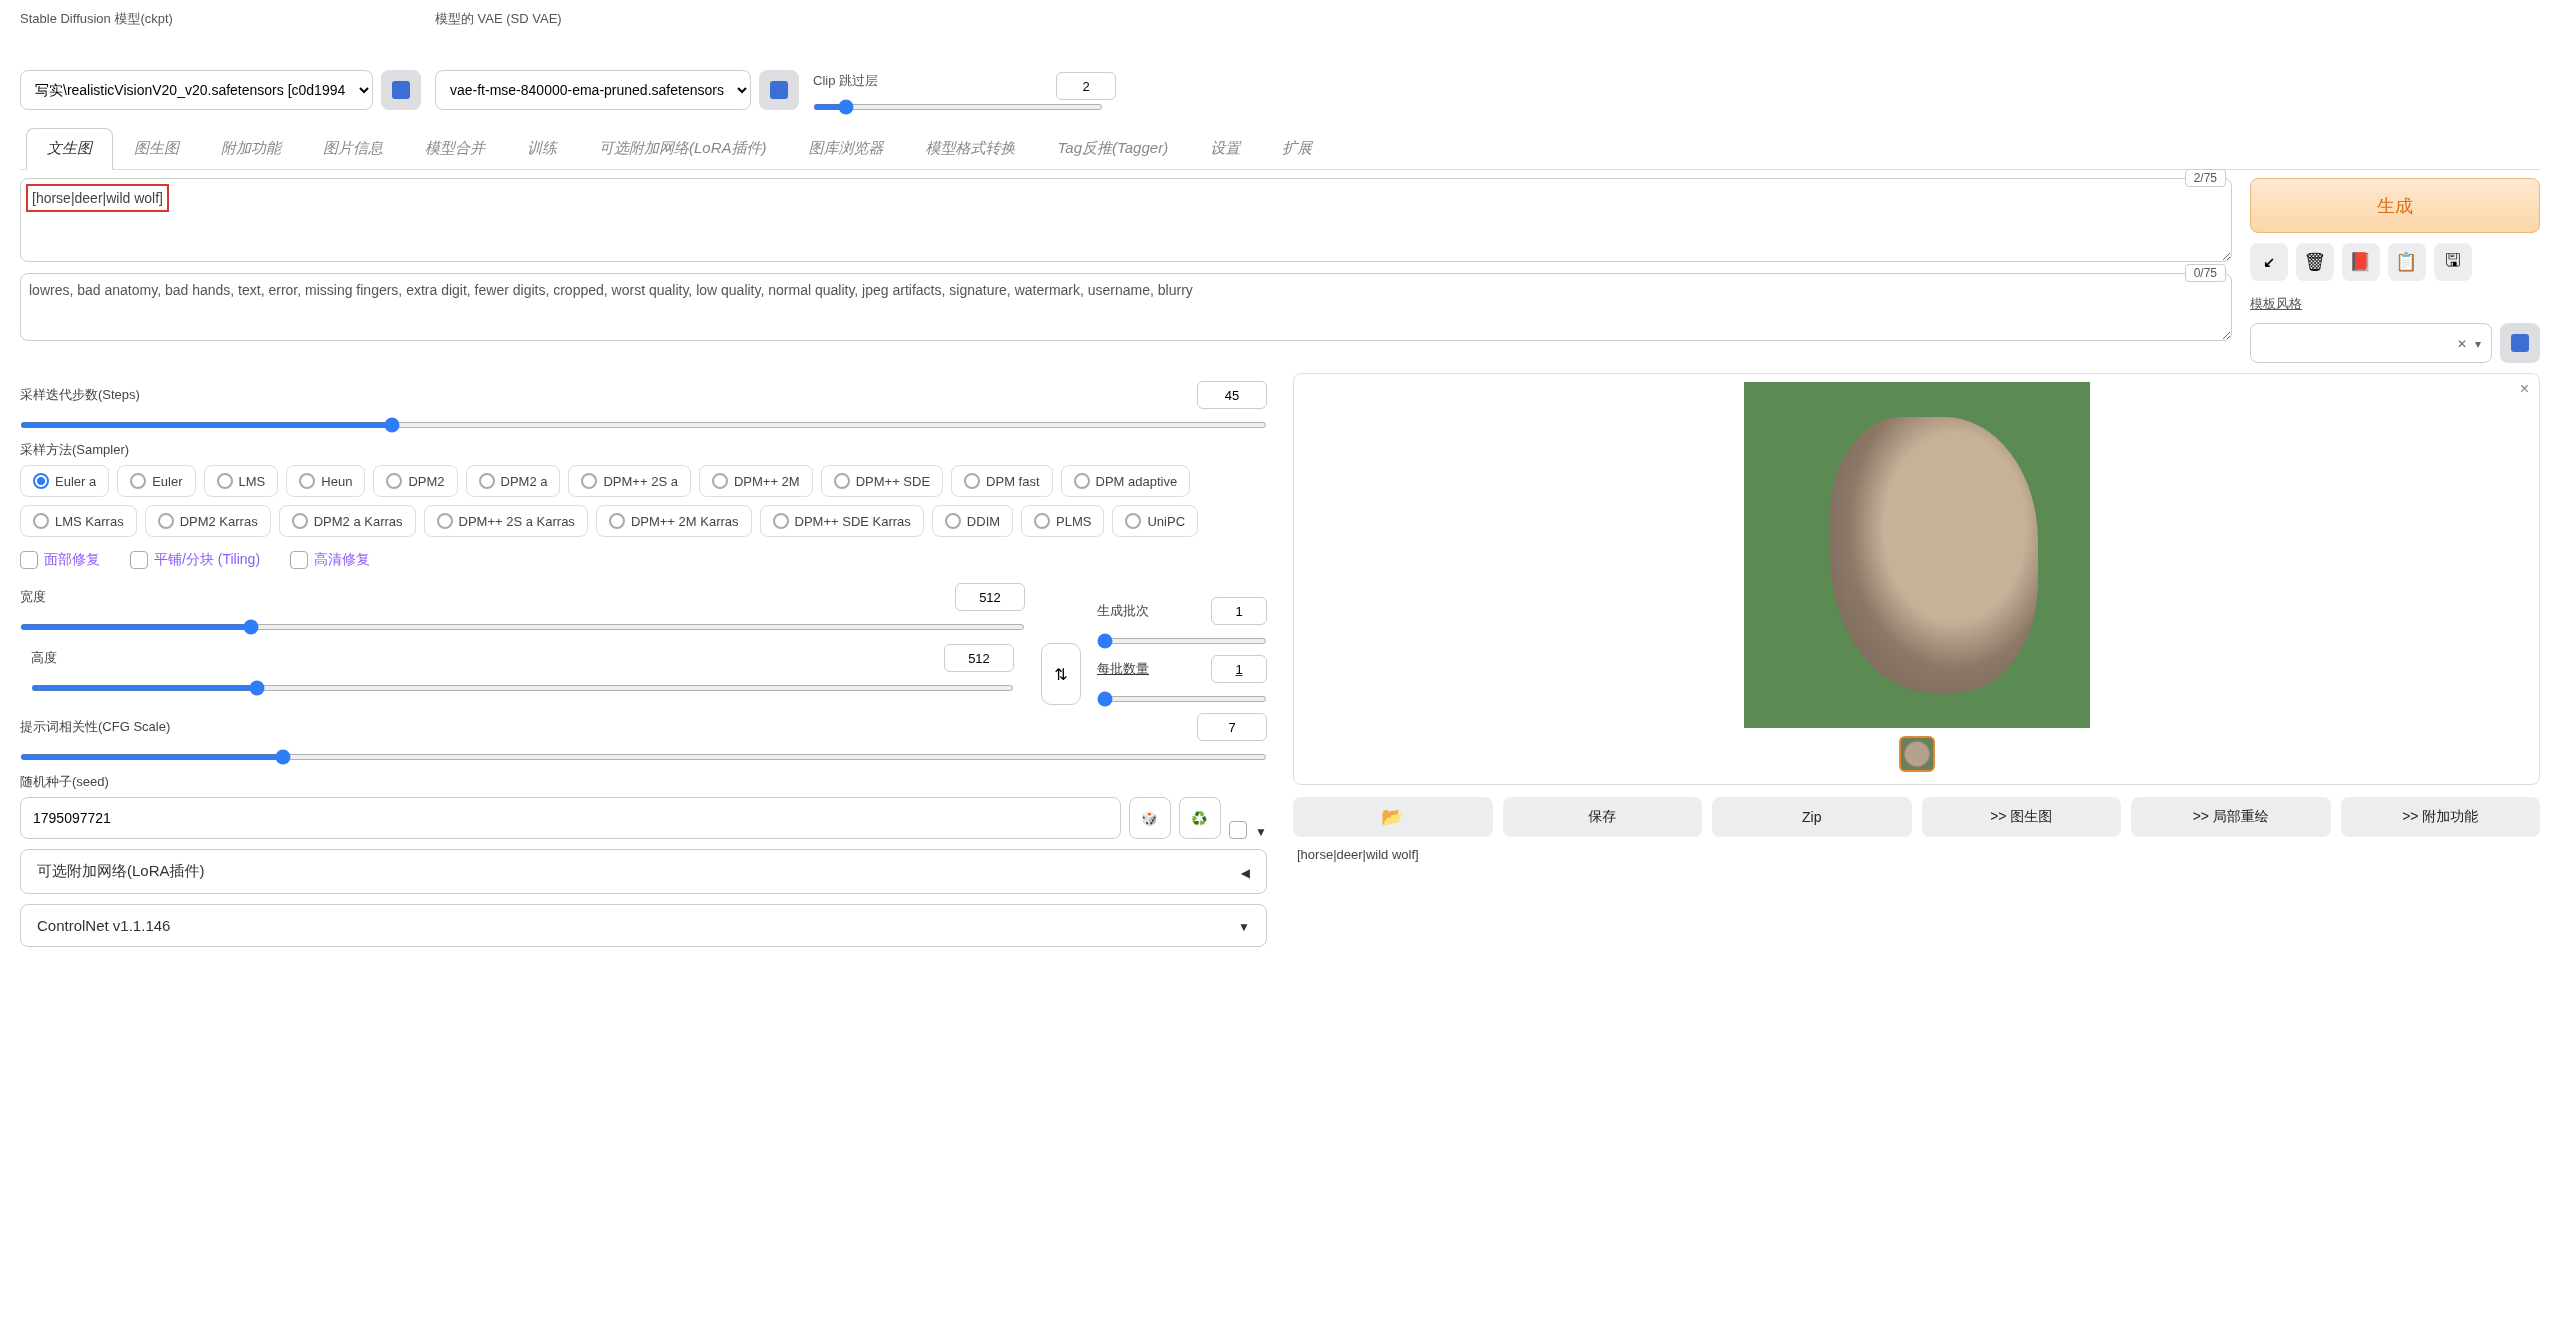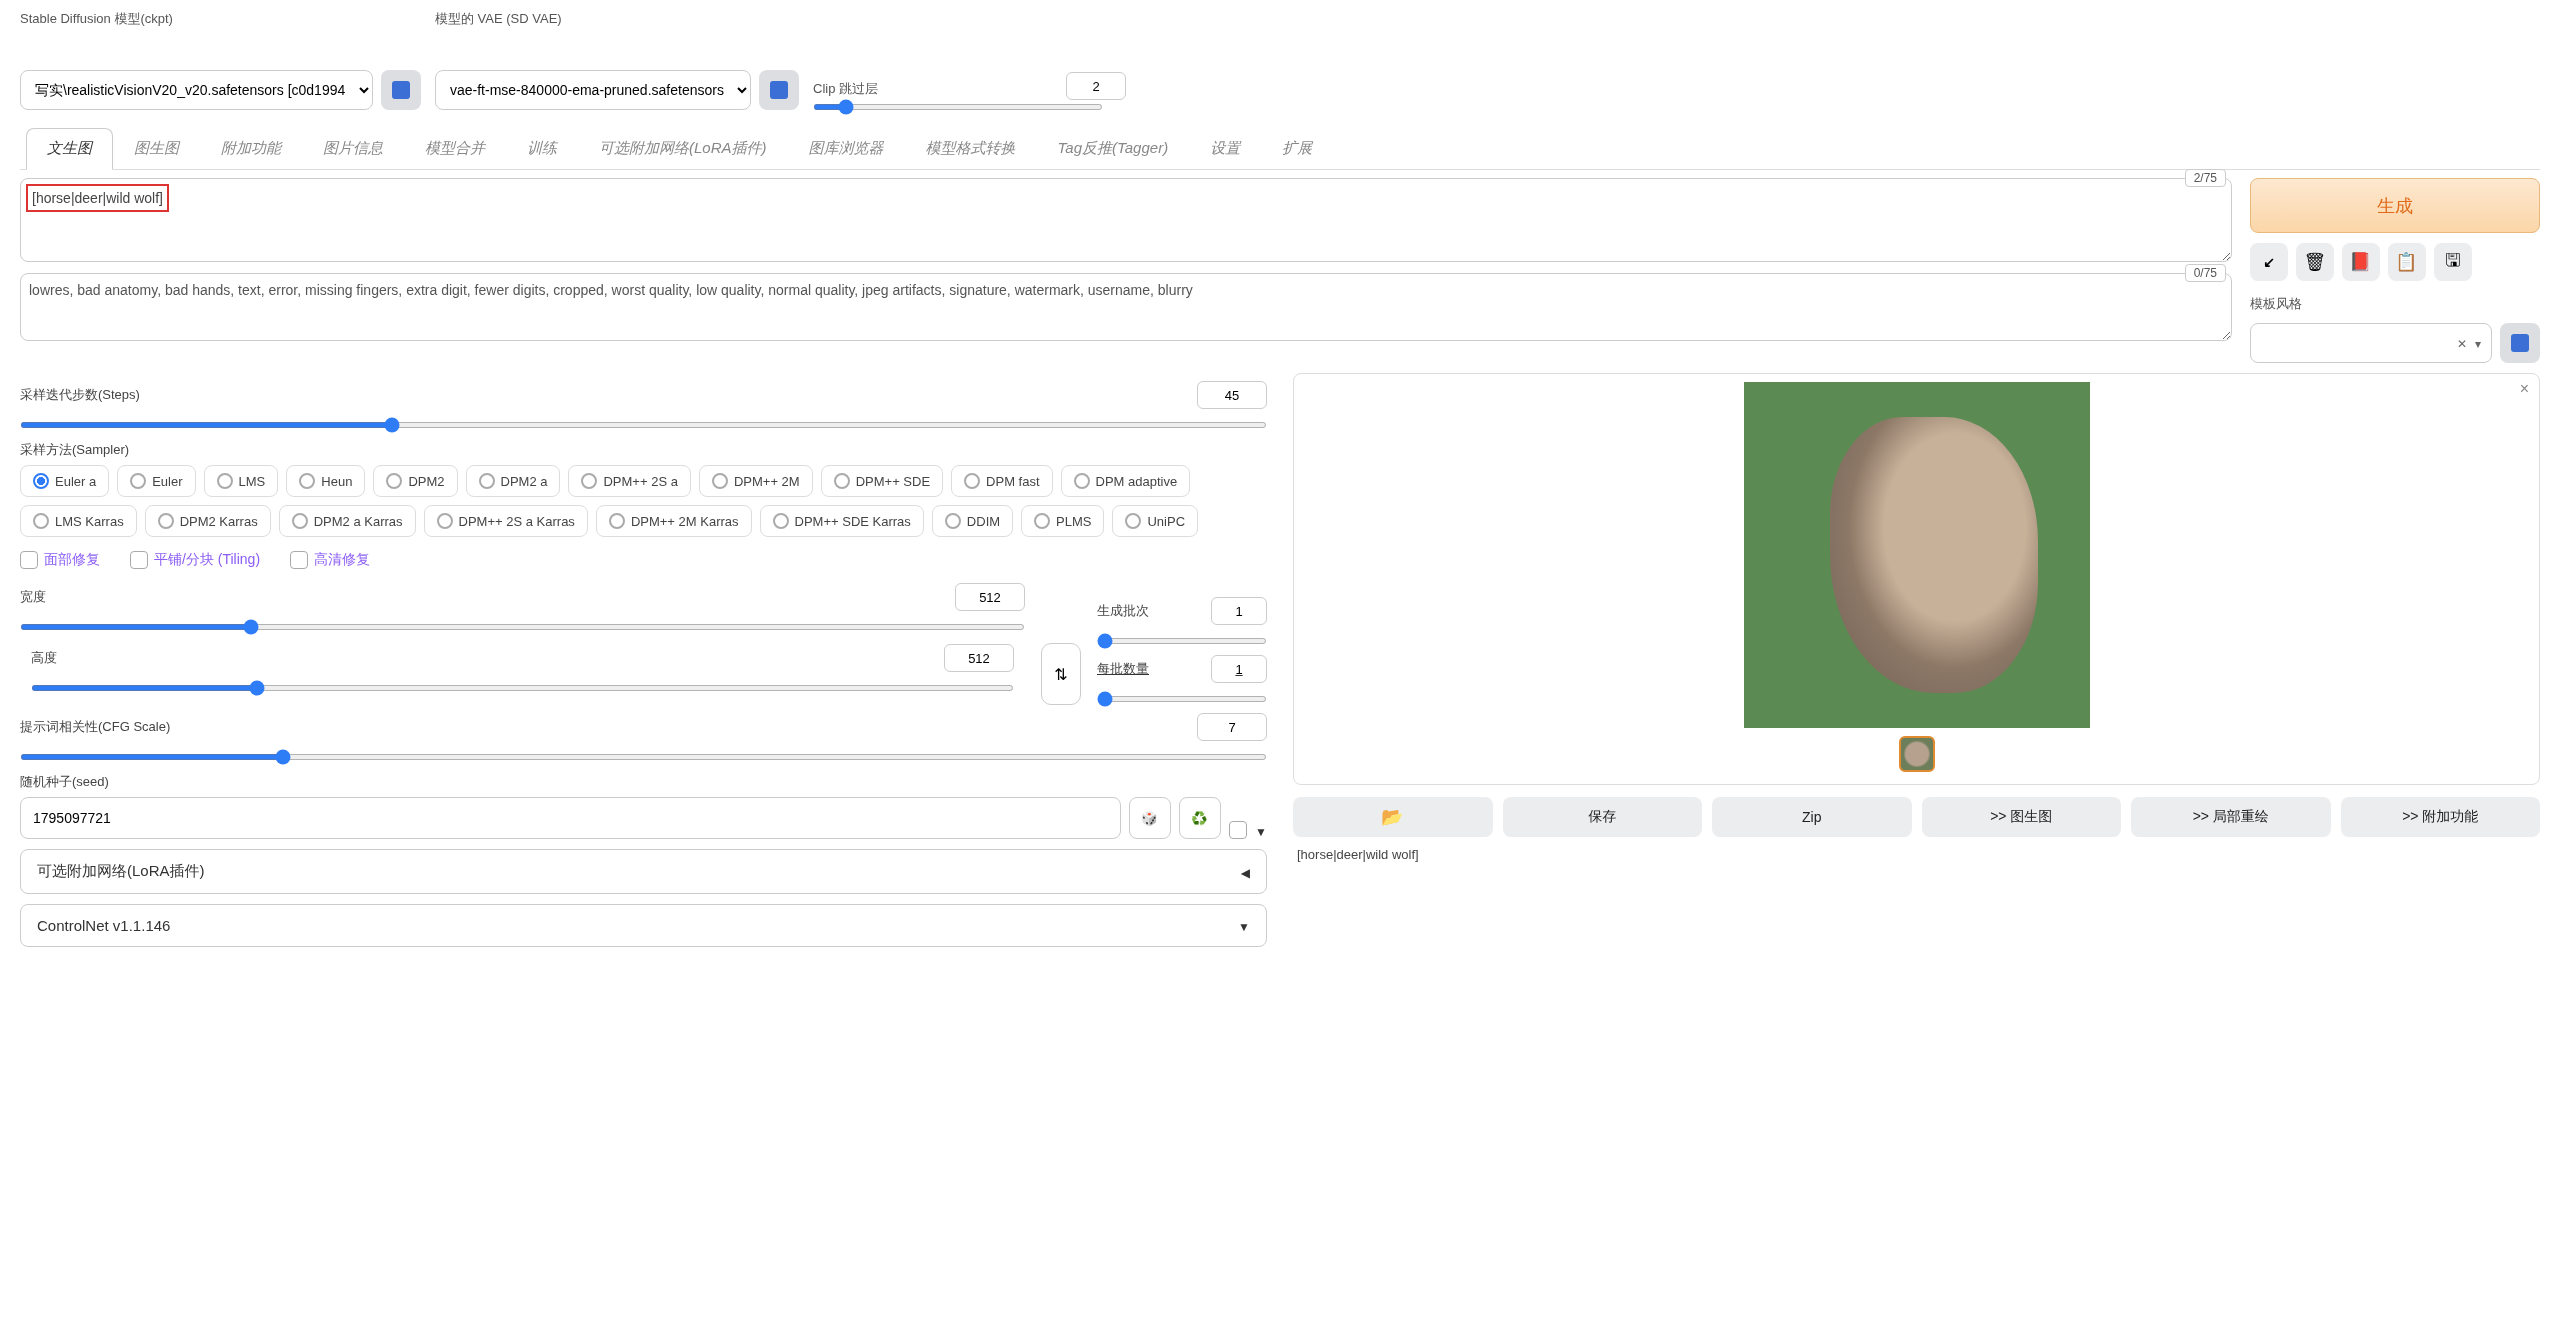--- a/index.html
+++ b/index.html
@@ -5,37 +5,37 @@
     * { box-sizing: border-box; margin: 0; padding: 0; }
     body { font-family: -apple-system, BlinkMacSystemFont, "Segoe UI", Arial, sans-serif; background: #fff; color: #333; font-size: 14px; padding: 10px 20px; }
     .top-row { display: flex; align-items: flex-end; gap: 14px; margin-bottom: 18px; }
     .top-item { display: flex; flex-direction: column; gap: 4px; }
     .top-label { color: #555; font-size: 13px; margin-bottom: 2px;}
     .top-select-row { display: flex; align-items: flex-start; gap: 8px; margin-top: 36px; }
     select, .fake-select { height: 40px; border: 1px solid #ccc; border-radius: 8px; padding: 0 10px; background: #fff; font-size: 14px; min-width: 280px; cursor: pointer; }
     .icon-btn-sm { width: 40px; height: 40px; background: #dddee2; border-radius: 8px; display: flex; align-items: center; justify-content: center; border: none; cursor: pointer; }
     .refresh-icon { width: 18px; height: 18px; border: 2px solid #3b6fd6; border-radius: 3px; background: #3b6fd6; position: relative; }
     .clip-block { display: flex; flex-direction: column; gap: 4px; }
-    .clip-row { display: flex; align-items: flex-end; gap: 28px; }
+    .clip-row { display: flex; align-items: flex-start; gap: 18px; }
     .num-box { width: 60px; height: 28px; border: 1px solid #ccc; border-radius: 6px; text-align: center; font-size: 13px; }
     input[type=range] { accent-color: #2f7cf7; height: 6px; }
     .tabs { display: flex; gap: 0; border-bottom: 1px solid #ddd; margin-bottom: 8px; padding-left: 6px; flex-wrap: wrap; font-style: italic; }
     .tab { padding: 10px 20px; color: #888; cursor: pointer; border: 1px solid transparent; font-size: 15px; }
     .tab.active { color: #333; border: 1px solid #ccc; border-bottom-color: #fff; border-radius: 8px 8px 0 0; margin-bottom: -1px; }
     .main-area { display: flex; gap: 18px; align-items: stretch; }
     .left-col { flex: 1; min-width: 0; }
     .right-col { width: 290px; display: flex; flex-direction: column; gap: 10px; }
     .prompt-wrap { position: relative; }
     .prompt-box { width: 100%; min-height: 84px; border: 1px solid #ccc; border-radius: 8px; padding: 8px; resize: vertical; font-family: inherit; font-size: 14px; color: #555; }
     .prompt-highlight { position: absolute; top: 6px; left: 6px; border: 2px solid #d33; padding: 0 4px; height: 28px; display: flex; align-items: center; font-size: 14px; color:#444; pointer-events: none; }
     .token-badge { position: absolute; top: -9px; right: 6px; background: #fff; border: 1px solid #ccc; border-radius: 4px; padding: 1px 8px; font-size: 12px; color: #555; }
     .generate-btn { height: 55px; background: linear-gradient(#fde8d1, #fbd6a8); border: 1px solid #e8b97a; border-radius: 8px; color: #e06a18; font-size: 18px; font-weight: 500; cursor: pointer; }
     .icon-btn-row { display: flex; gap: 8px; }
     .gray-btn { width: 38px; height: 38px; background: #ecedef; border: none; border-radius: 8px; cursor: pointer; display: flex; align-items: center; justify-content: center; font-size: 18px; }
-    .style-label { color: #555; font-size: 13px; margin-top: 4px; }
+    .style-label { color: #555; font-size: 13px; margin-top: 4px; text-decoration: underline; }
     .style-row { display: flex; gap: 8px; align-items: center; }
     .style-select { flex: 1; height: 40px; border: 1px solid #ccc; border-radius: 8px; display: flex; align-items: center; justify-content: flex-end; padding: 0 10px; gap: 8px; }
     .bottom-grid { display: flex; gap: 26px; margin-top: 10px; }
     .settings-col { flex: 1; min-width: 0; }
     .output-col { flex: 1; min-width: 0; display: flex; flex-direction: column; align-items: stretch; }
     .slider-row { margin: 8px 0; }
     .slider-header { display: flex; justify-content: space-between; align-items: center; color: #444; margin-bottom: 6px; font-size: 13px; }
     .slider-header .num-box { width: 70px; }
     .full-slider { width: 100%; }
     .section-label { color: #444; font-size: 13px; margin: 10px 0 6px; }

